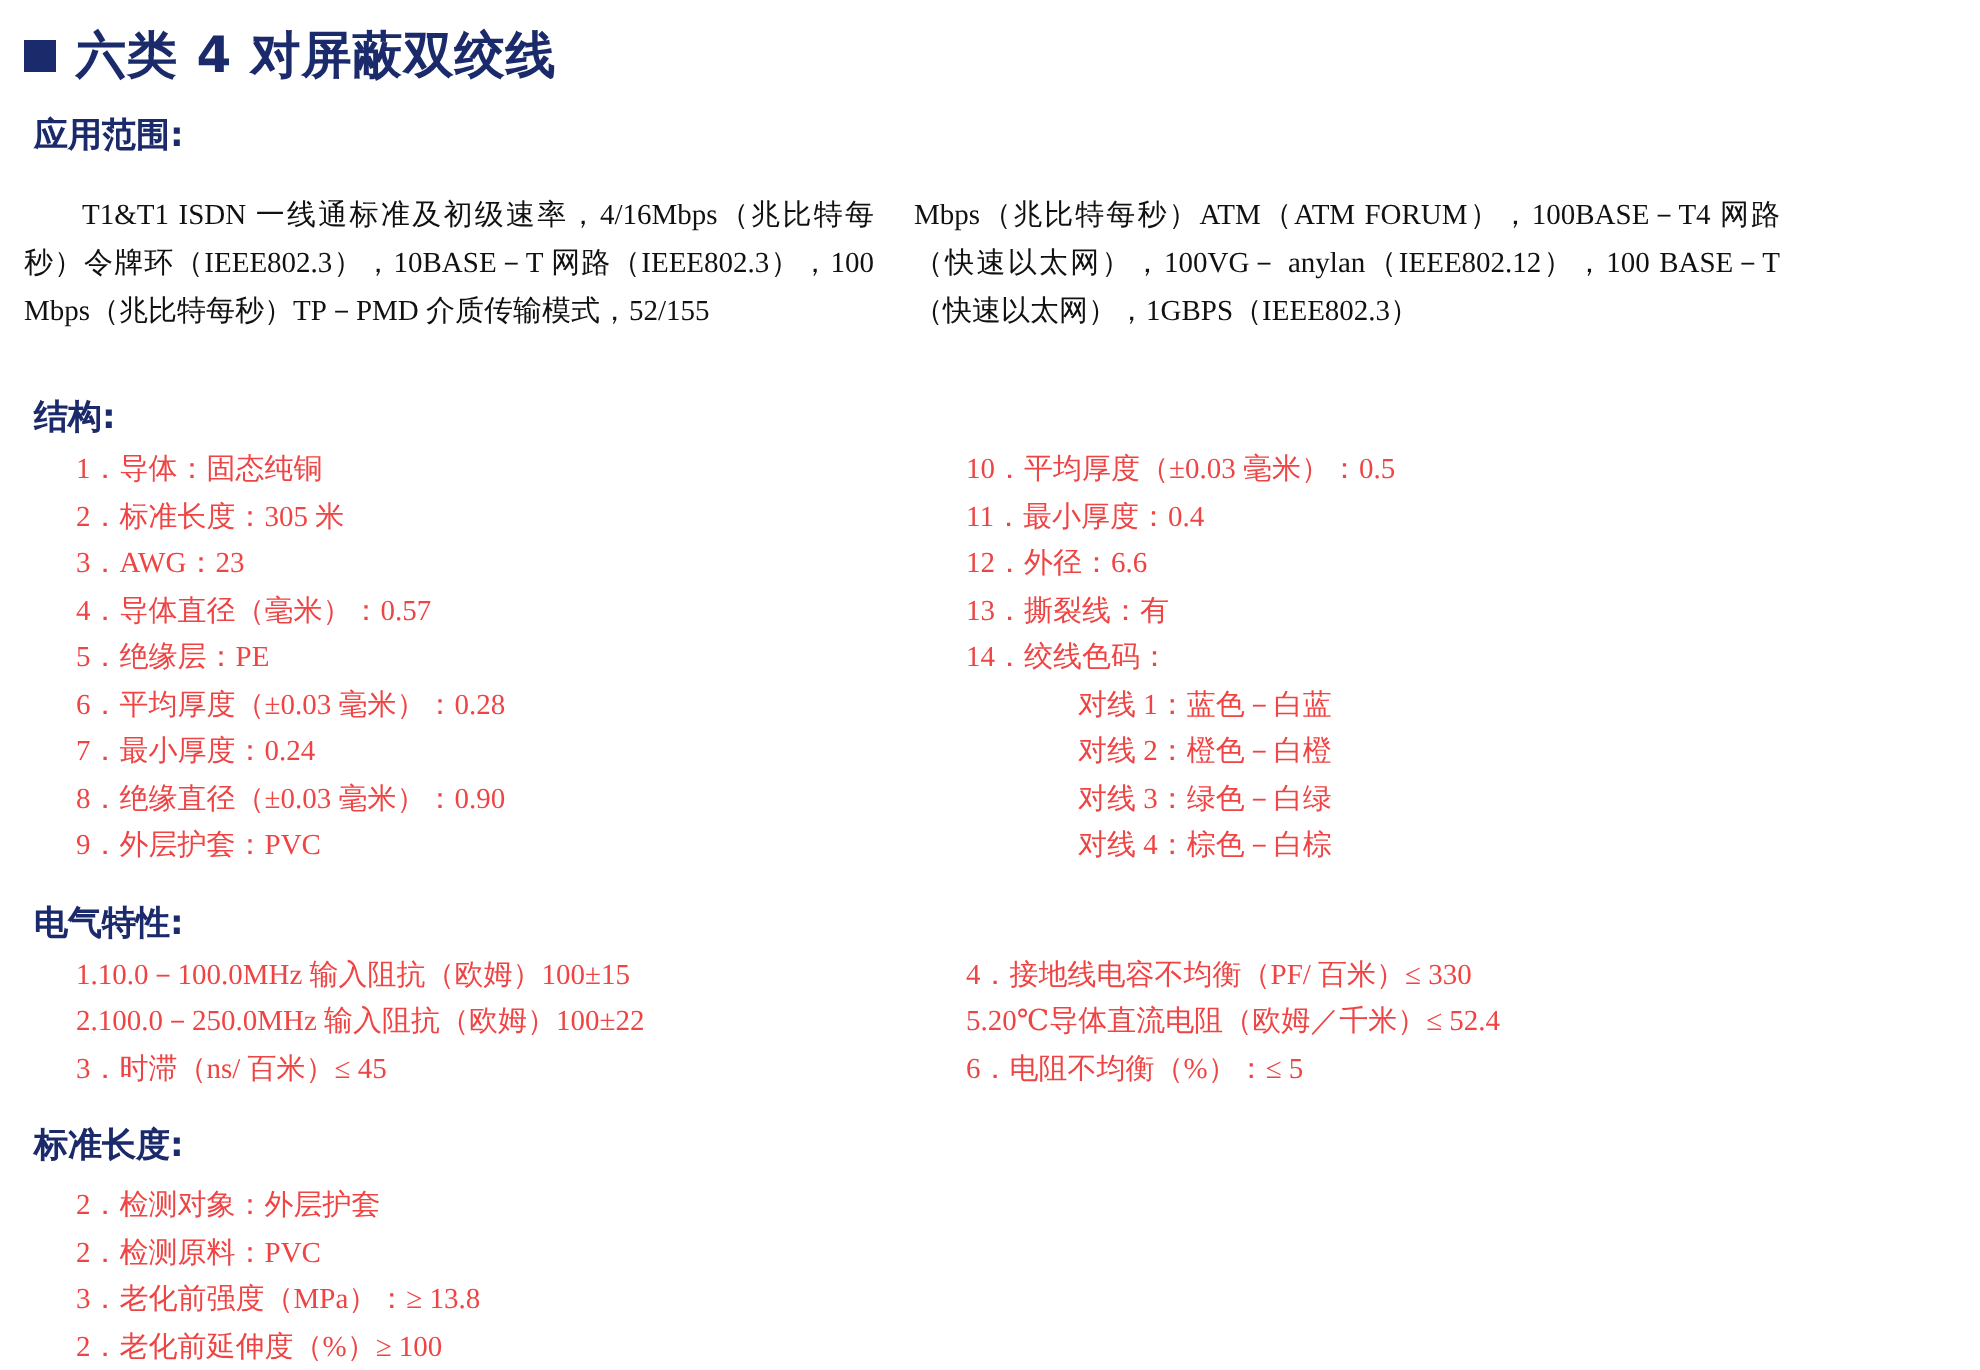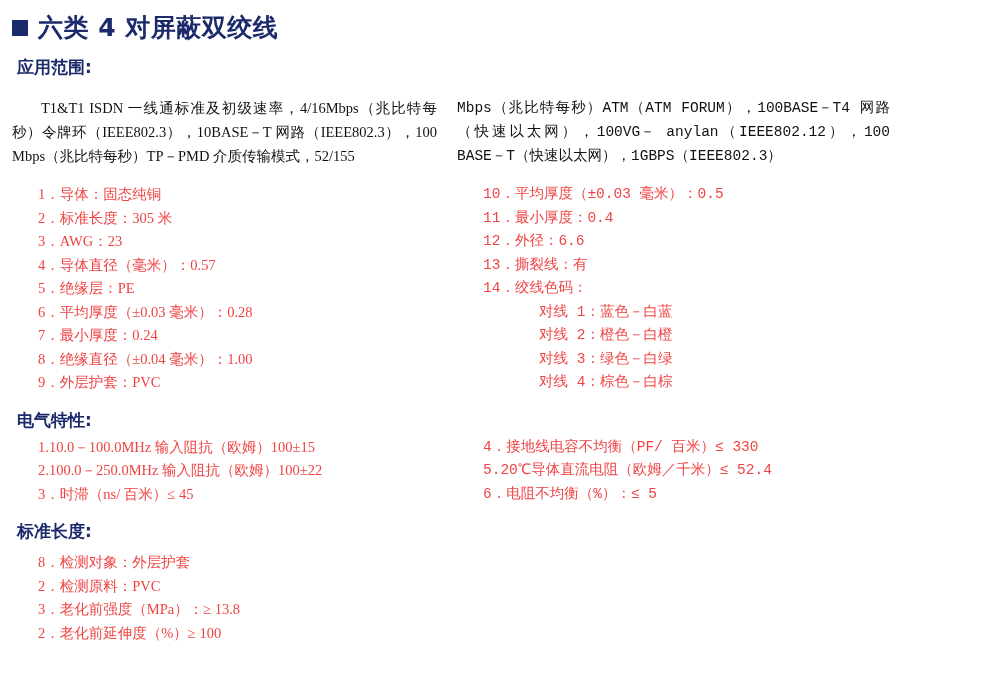--- a/index.html
+++ b/index.html
@@ -59,21 +59,21 @@
   .cols {
     display: flex;
     padding: 0 28px 0 12px;
     box-sizing: border-box;
   }
   .col {
     width: 50%;
     box-sizing: border-box;
   }
   .col.left { padding-right: 14px; }
-  .col.right { padding-left: 6px; font-family: Liberation Mono, monospace; }
+  .col.right { padding-left: 6px; }
 
   
   .para {
     font-size: 14.5px;
     line-height: 1.65;
     text-align: justify;
     color: #111;
   }
   .para.indent { text-indent: 2em; }
 
@@ -108,31 +108,32 @@
   <div class="section-head">应用范围:</div>
   <div class="cols">
     <div class="col left">
       <p class="para indent">T1&amp;T1 ISDN 一线通标准及初级速率，4/16Mbps（兆比特每秒）令牌环（IEEE802.3），10BASE－T 网路（IEEE802.3），100 Mbps（兆比特每秒）TP－PMD 介质传输模式，52/155</p>
     </div>
     <div class="col right">
       <p class="para">Mbps（兆比特每秒）ATM（ATM FORUM），100BASE－T4 网路（快速以太网），100VG－ anylan（IEEE802.12），100 BASE－T（快速以太网），1GBPS（IEEE802.3）</p>
     </div>
   </div>
 
+  <div class="section-head">结构:</div>
   <div class="cols">
     <div class="col left">
       <ul class="items">
         <li>1．导体：固态纯铜</li>
         <li>2．标准长度：305 米</li>
         <li>3．AWG：23</li>
         <li>4．导体直径（毫米）：0.57</li>
         <li>5．绝缘层：PE</li>
         <li>6．平均厚度（±0.03 毫米）：0.28</li>
         <li>7．最小厚度：0.24</li>
-        <li>8．绝缘直径（±0.04 毫米）：1.00</li>
+        <li>8．绝缘直径（±0.03 毫米）：0.90</li>
         <li>9．外层护套：PVC</li>
       </ul>
     </div>
     <div class="col right">
       <ul class="items">
         <li>10．平均厚度（±0.03 毫米）：0.5</li>
         <li>11．最小厚度：0.4</li>
         <li>12．外径：6.6</li>
         <li>13．撕裂线：有</li>
         <li>14．绞线色码：</li>
@@ -160,21 +161,21 @@
         <li>6．电阻不均衡（%）：≤ 5</li>
       </ul>
     </div>
   </div>
 
   <div class="section-head">标准长度:</div>
   <div class="cols">
     <div class="col left">
       <div class="spacer-sm"></div>
       <ul class="items">
-        <li>8．检测对象：外层护套</li>
+        <li>2．检测对象：外层护套</li>
         <li>2．检测原料：PVC</li>
         <li>3．老化前强度（MPa）：≥ 13.8</li>
         <li>2．老化前延伸度（%）≥ 100</li>
       </ul>
     </div>
   </div>
 
 </div>
 
 </body></html>

